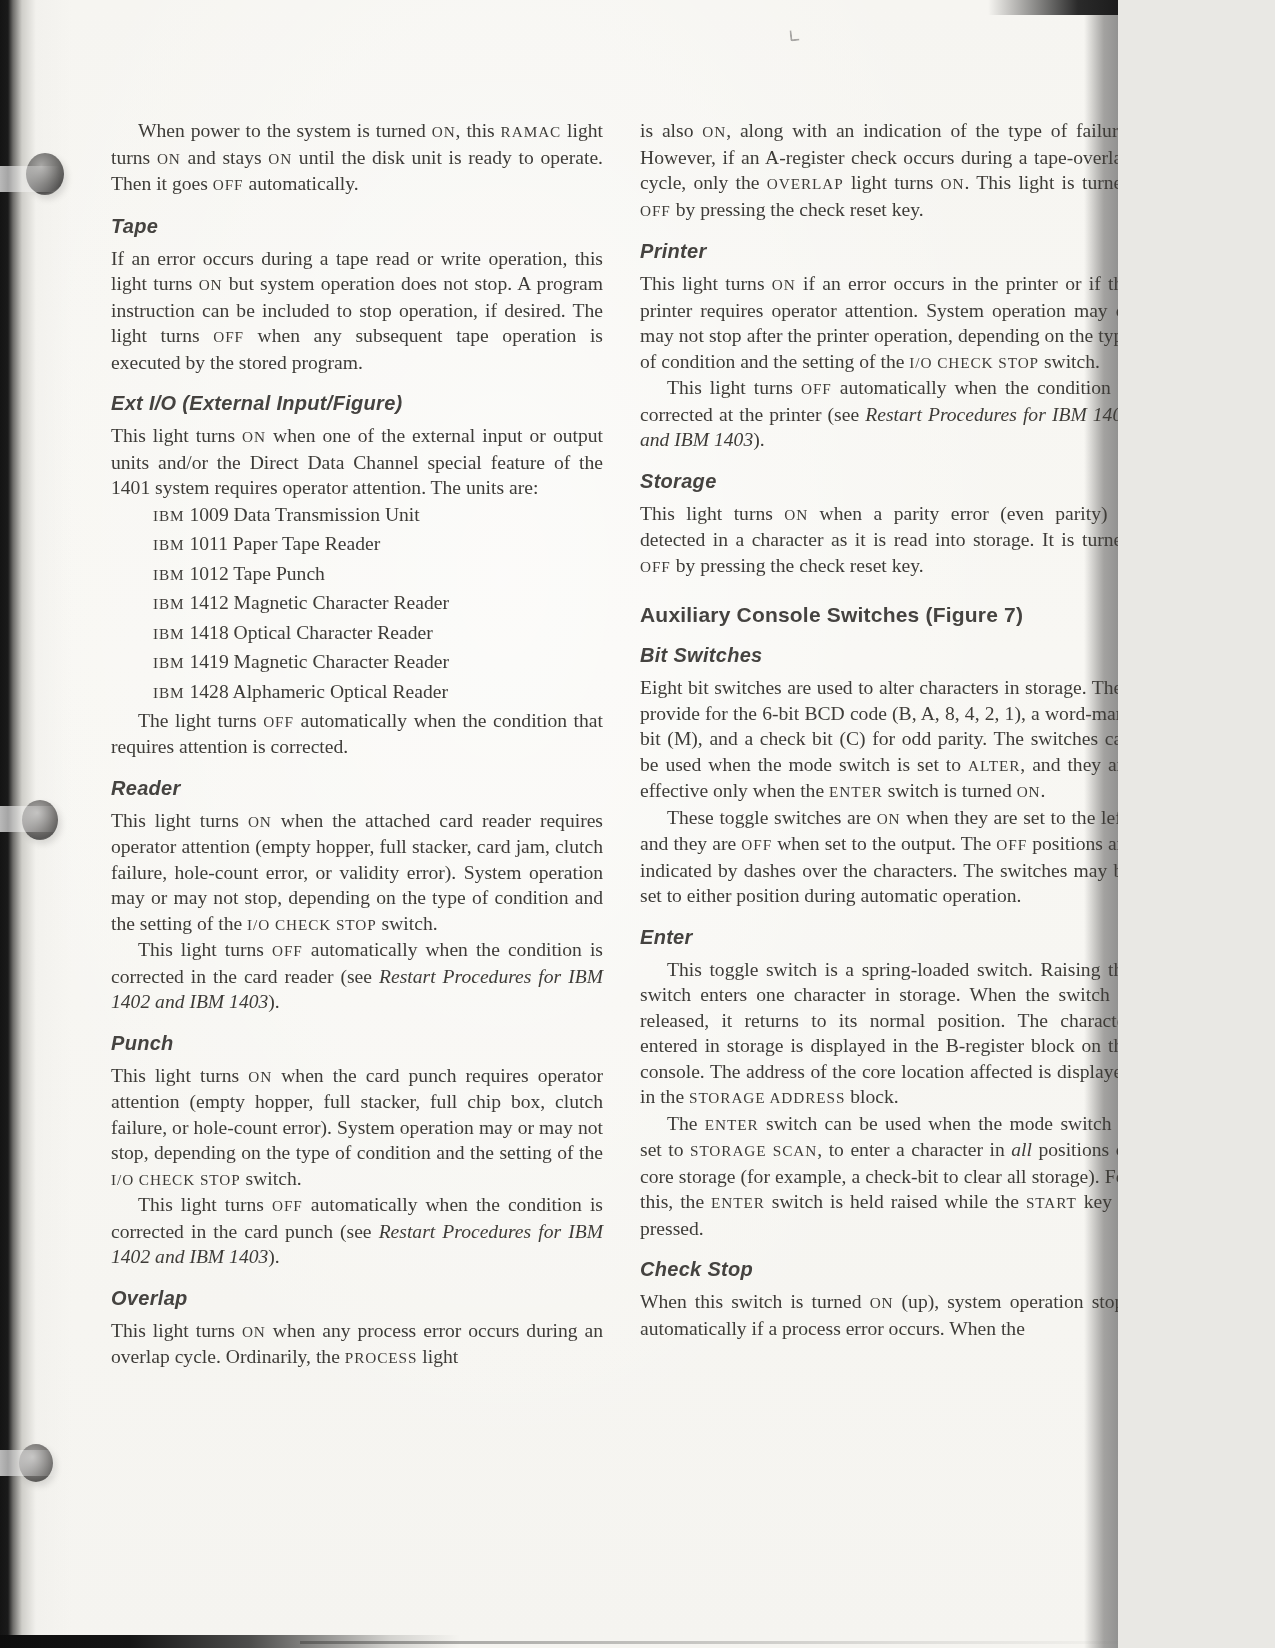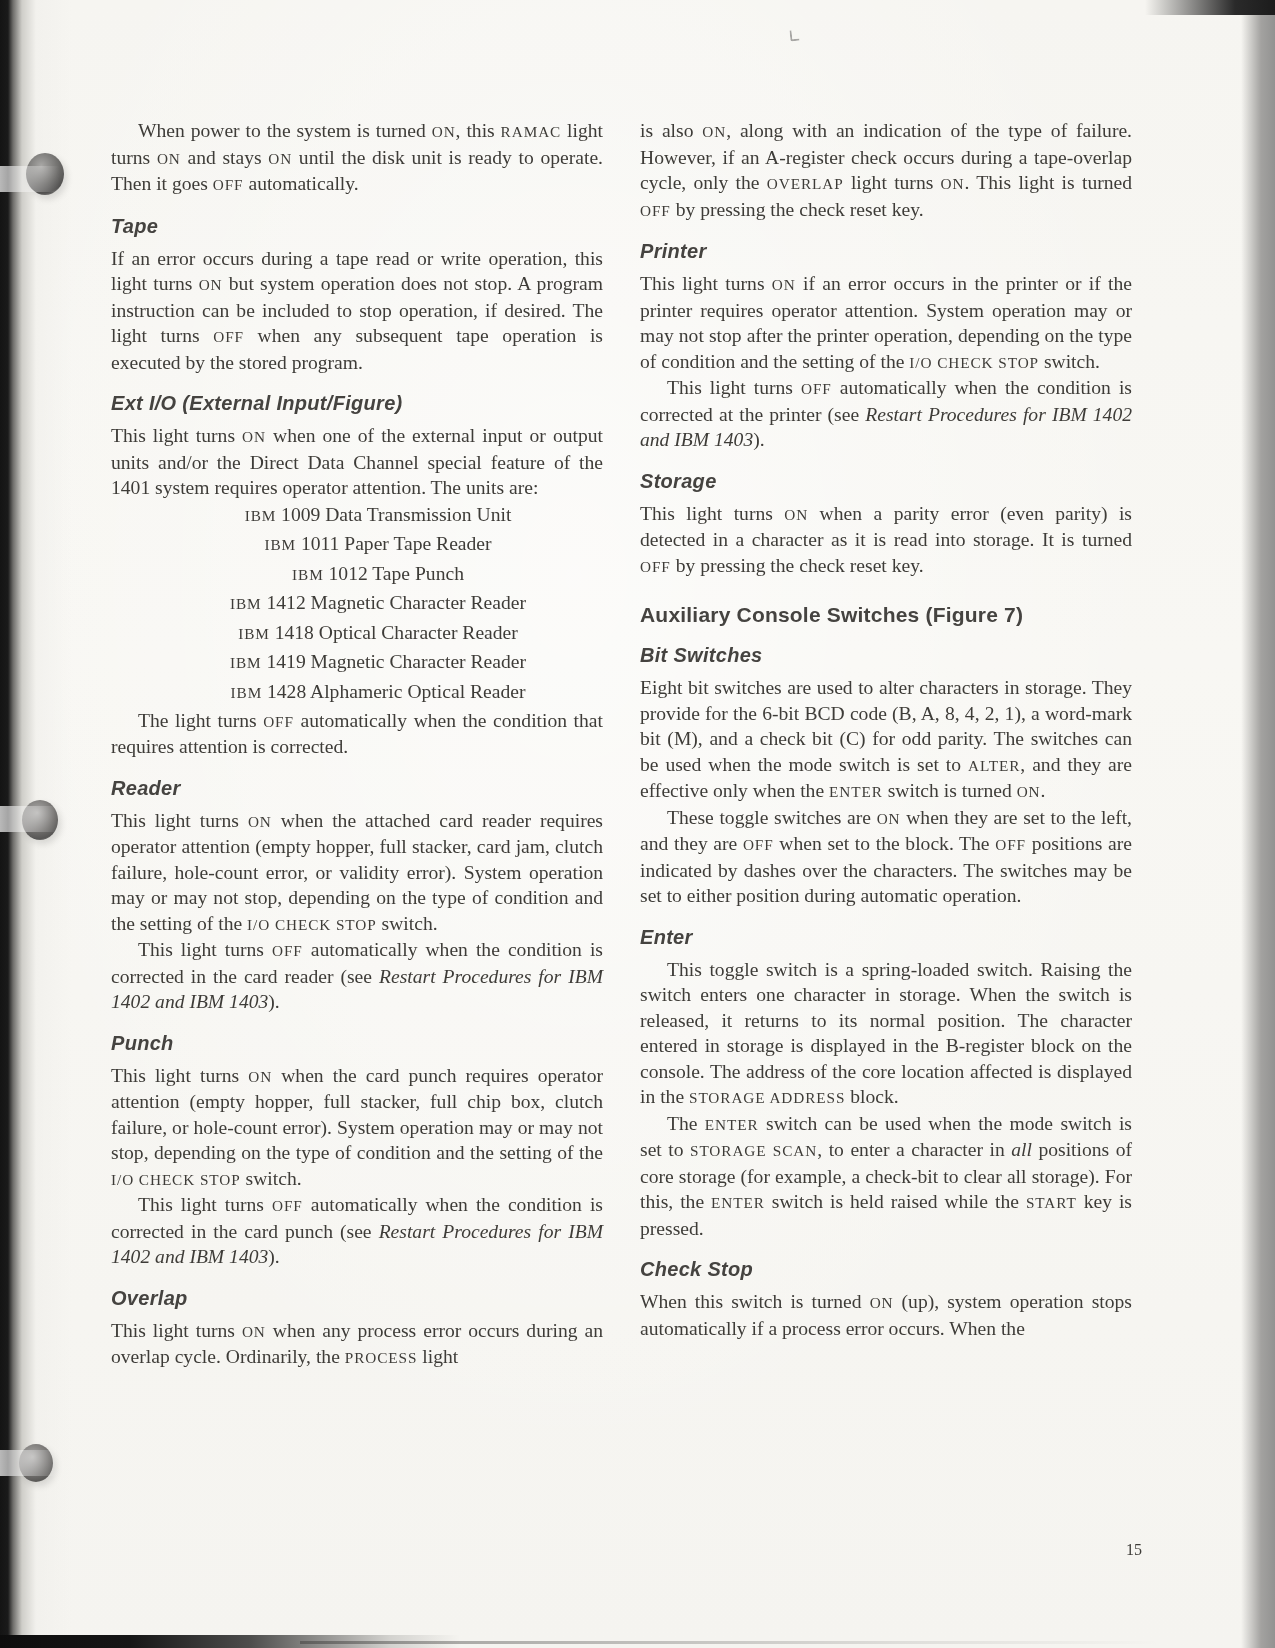--- a/index.html
+++ b/index.html
@@ -1,19 +1,19 @@
 <!DOCTYPE html>
 <html><head>
 <meta charset="utf-8">
 <style>
   html,body{margin:0;padding:0;}
   body{background:#e9e8e4;}
   .page{
     position:relative;
-    width:1275px;height:1648px;
+    width:1118px;height:1648px;
     background:
       radial-gradient(ellipse at 45% 35%, rgba(255,255,255,0.55), rgba(255,255,255,0) 60%),
       linear-gradient(to bottom,#f6f5f1,#f8f7f3 40%,#f5f4f0);
     background-color:#f7f6f2;
     overflow:hidden;
     font-family:"Liberation Serif","DejaVu Serif",serif;
   }
   
   .edge-left{position:absolute;left:0;top:0;bottom:0;width:72px;
     background:linear-gradient(to right,#141414 0px,#1a1a1a 8px,#6e6d6a 13px,#cfcec9 22px,rgba(240,239,235,0.65) 36px,rgba(246,245,241,0) 72px);}
@@ -42,21 +42,21 @@
   
   .stray-mark{position:absolute;left:790px;top:30px;width:7px;height:9px;
     border-left:2px solid #8d8c8a;border-bottom:2px solid #8d8c8a;opacity:0.75;
     border-bottom-left-radius:2px;transform:rotate(-6deg);}
   
   .content{position:absolute;left:111px;top:118px;width:1022px;display:flex;gap:37px;}
   .col{width:492px;}
   p.body{margin:0;font-size:19.6px;line-height:25.5px;text-align:justify;color:#3e3c38;}
   p.p-first{text-indent:0;}
   p.p-indent{text-indent:27px;}
-  p.p-list{margin-left:42px;line-height:28.6px;text-align:center;}
+  p.p-list{margin-left:42px;line-height:28.6px;text-align:left;}
   .sc{font-size:0.78em;letter-spacing:0.06em;}
   .i{font-style:italic;}
   h3{color:#454340;}
   h3.h-sub{font:italic 700 20px "Liberation Sans",sans-serif;letter-spacing:0.3px;margin:17px 0 8px 0;}
   h3.h-main{font:700 21px "Liberation Sans",sans-serif;letter-spacing:0.2px;margin:24px 0 17px 0;}
   section:first-child h3{margin-top:0;}
   .page-number{position:absolute;left:1126px;top:1541px;font-size:16px;color:#3e3c38;}
 </style>
 </head>
 <body>
@@ -125,21 +125,21 @@
         <section>
           <h3 class="h-sub">Storage</h3>
           <p class="body p-first"><span>This light turns </span><span class="sc">ON</span><span> when a parity error (even parity) is detected in a character as it is read into storage. It is turned </span><span class="sc">OFF</span><span> by pressing the check reset key.</span></p>
         </section>
         <section>
           <h3 class="h-main">Auxiliary Console Switches (Figure 7)</h3>
         </section>
         <section>
           <h3 class="h-sub">Bit Switches</h3>
           <p class="body p-first"><span>Eight bit switches are used to alter characters in storage. They provide for the 6-bit BCD code (B, A, 8, 4, 2, 1), a word-mark bit (M), and a check bit (C) for odd parity. The switches can be used when the mode switch is set to </span><span class="sc">ALTER</span><span>, and they are effective only when the </span><span class="sc">ENTER</span><span> switch is turned </span><span class="sc">ON</span><span>.</span></p>
-          <p class="body p-indent"><span>These toggle switches are </span><span class="sc">ON</span><span> when they are set to the left, and they are </span><span class="sc">OFF</span><span> when set to the block. The </span><span class="sc">OFF</span><span> positions are indicated by dashes over the characters. The switches may be set to either position during automatic operation.</span></p>
+          <p class="body p-indent"><span>These toggle switches are </span><span class="sc">ON</span><span> when they are set to the left, and they are </span><span class="sc">OFF</span><span> when set to the output. The </span><span class="sc">OFF</span><span> positions are indicated by dashes over the characters. The switches may be set to either position during automatic operation.</span></p>
         </section>
         <section>
           <h3 class="h-sub">Enter</h3>
           <p class="body p-indent"><span>This toggle switch is a spring-loaded switch. Raising the switch enters one character in storage. When the switch is released, it returns to its normal position. The character entered in storage is displayed in the B-register block on the console. The address of the core location affected is displayed in the </span><span class="sc">STORAGE ADDRESS</span><span> block.</span></p>
           <p class="body p-indent"><span>The </span><span class="sc">ENTER</span><span> switch can be used when the mode switch is set to </span><span class="sc">STORAGE SCAN</span><span>, to enter a character in </span><span class="i">all</span><span> positions of core storage (for example, a check-bit to clear all storage). For this, the </span><span class="sc">ENTER</span><span> switch is held raised while the </span><span class="sc">START</span><span> key is pressed.</span></p>
         </section>
         <section>
           <h3 class="h-sub">Check Stop</h3>
           <p class="body p-first"><span>When this switch is turned </span><span class="sc">ON</span><span> (up), system operation stops automatically if a process error occurs. When the</span></p>
         </section>

